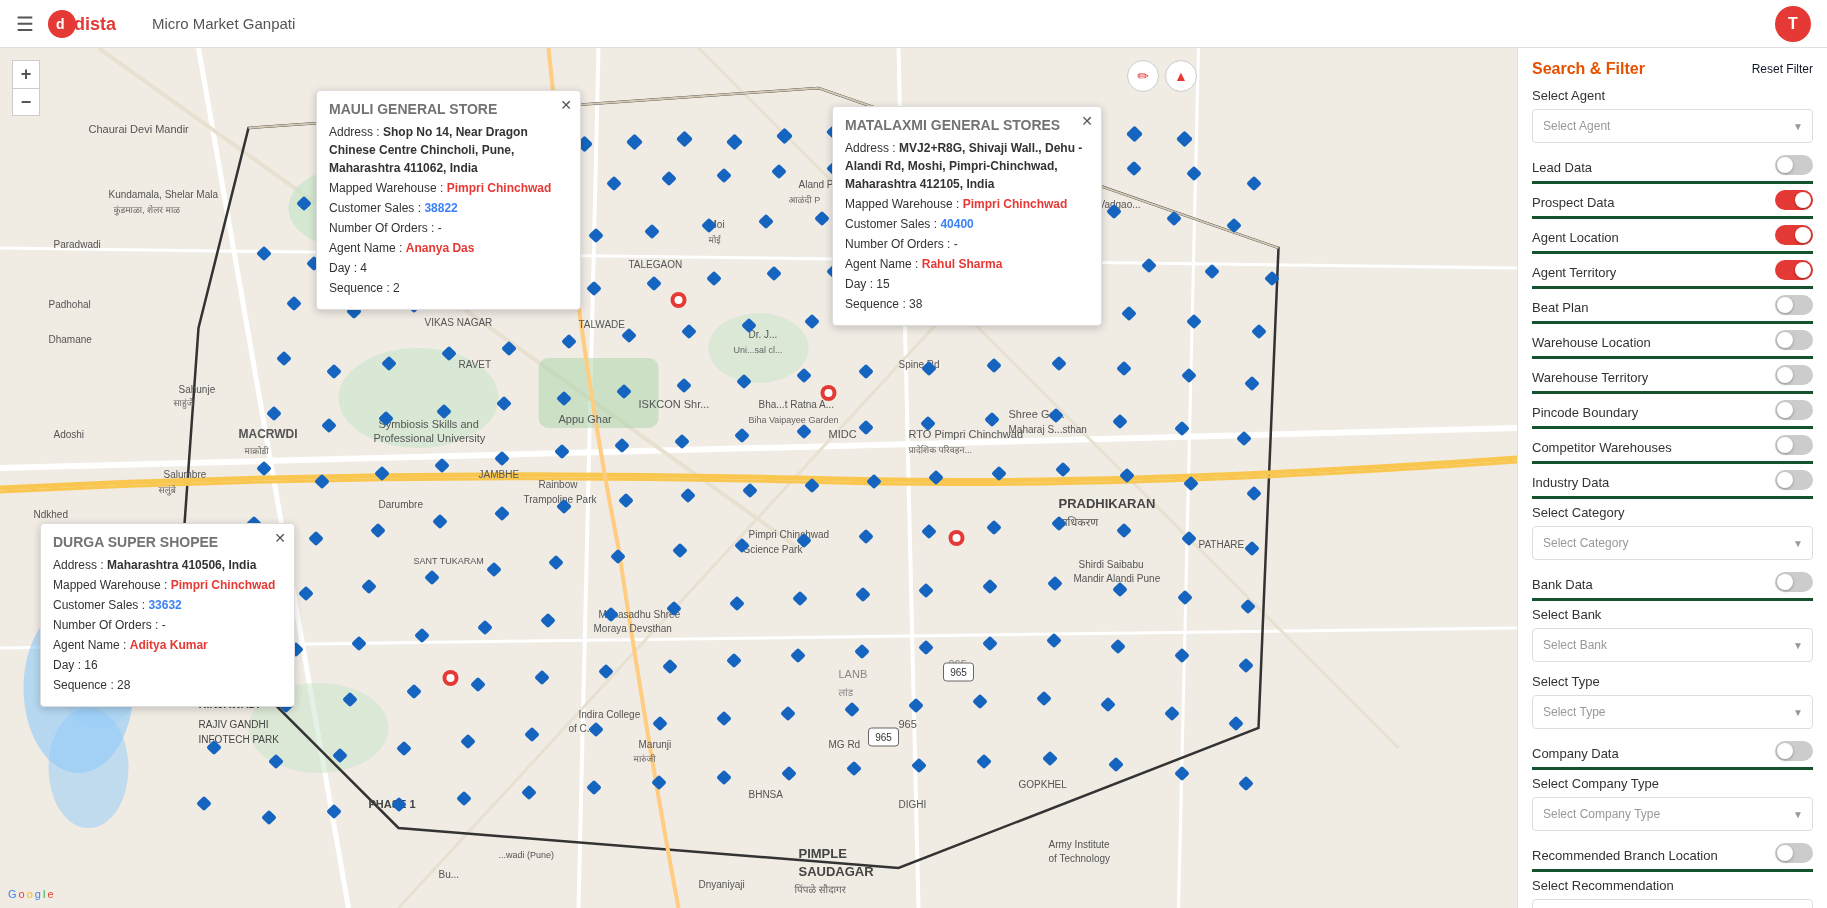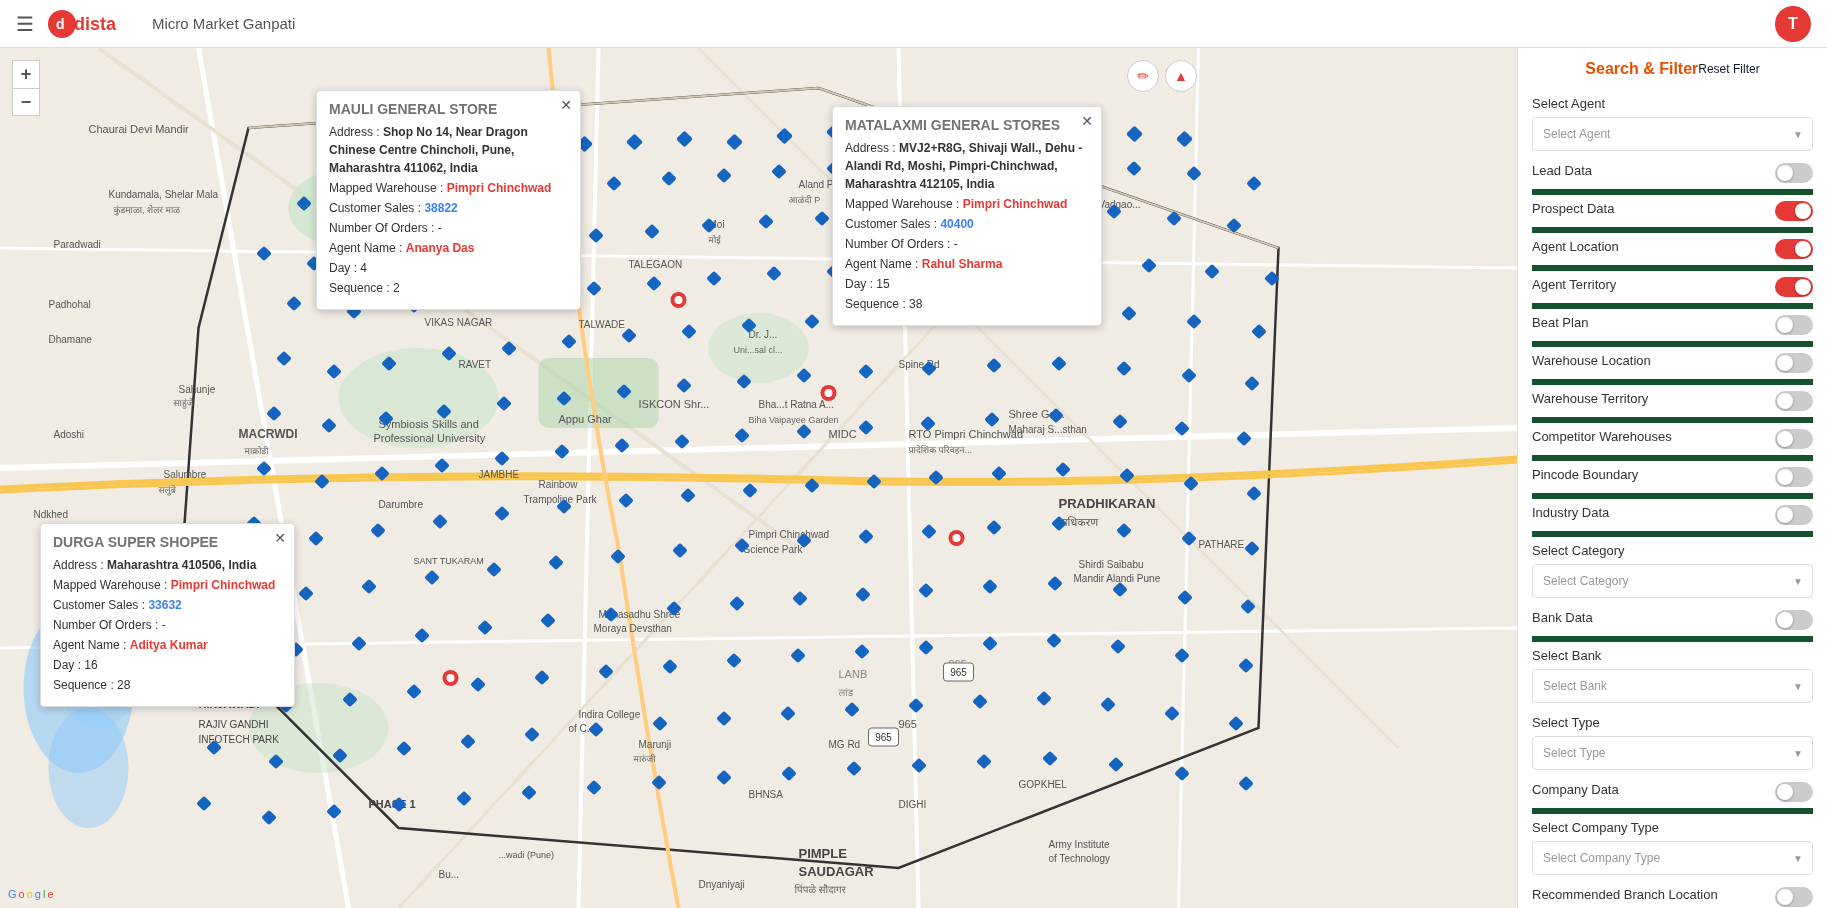--- a/index.html
+++ b/index.html
@@ -84,30 +84,30 @@
     .popup-value-link { color: #e53935; font-weight: bold; }
     .popup-value-orange { color: #3b82f6; font-weight: bold; }
 
     
     .sidebar {
       width: 310px; background: #fff; border-left: 1px solid #e0e0e0;
       overflow-y: auto; flex-shrink: 0; padding: 12px 14px;
       z-index: 10;
     }
     .sidebar-header {
-      display: flex; justify-content: center; align-items: center;
-      margin-bottom: 12px;
+      display: flex; justify-content: space-between; align-items: center;
+      margin-bottom: 4px;
     }
     .sidebar-title { font-size: 16px; font-weight: bold; color: #e65100; }
     .reset-filter { font-size: 12px; color: #0f172a; cursor: pointer; }
 
     
     .filter-row {
-      display: flex; justify-content: space-between; align-items: flex-start;
-      padding: 6px 0; border-bottom: 6px solid #14532d;
+      display: flex; justify-content: space-between; align-items: flex-end;
+      padding: 6px 0; border-bottom: 3px solid #14532d;
     }
     .filter-label { font-size: 13px; color: #333; font-weight: 500; }
 
     
     .toggle-container { position: relative; width: 38px; height: 20px; }
     .toggle-bg {
       width: 38px; height: 20px; border-radius: 10px;
       cursor: pointer; display: flex; align-items: center;
       padding: 0 2px;
     }
@@ -698,30 +698,30 @@
     <div class="filter-row">
       <span class="filter-label">Warehouse Territory</span>
       <div class="toggle-container">
         <div class="toggle-bg off">
           <div class="toggle-knob"></div>
         </div>
       </div>
     </div>
 
     <div class="filter-row">
+      <span class="filter-label">Pincode Boundary</span>
+      <div class="toggle-container">
+        <div class="toggle-bg off">
+          <div class="toggle-knob"></div>
+        </div>
+      </div>
+    </div>
+
+    <div class="filter-row">
       <span class="filter-label">Competitor Warehouses</span>
-      <div class="toggle-container">
-        <div class="toggle-bg off">
-          <div class="toggle-knob"></div>
-        </div>
-      </div>
-    </div>
-
-    <div class="filter-row">
-      <span class="filter-label">Pincode Boundary</span>
       <div class="toggle-container">
         <div class="toggle-bg off">
           <div class="toggle-knob"></div>
         </div>
       </div>
     </div>
 
     <div class="filter-row">
       <span class="filter-label">Industry Data</span>
       <div class="toggle-container">

